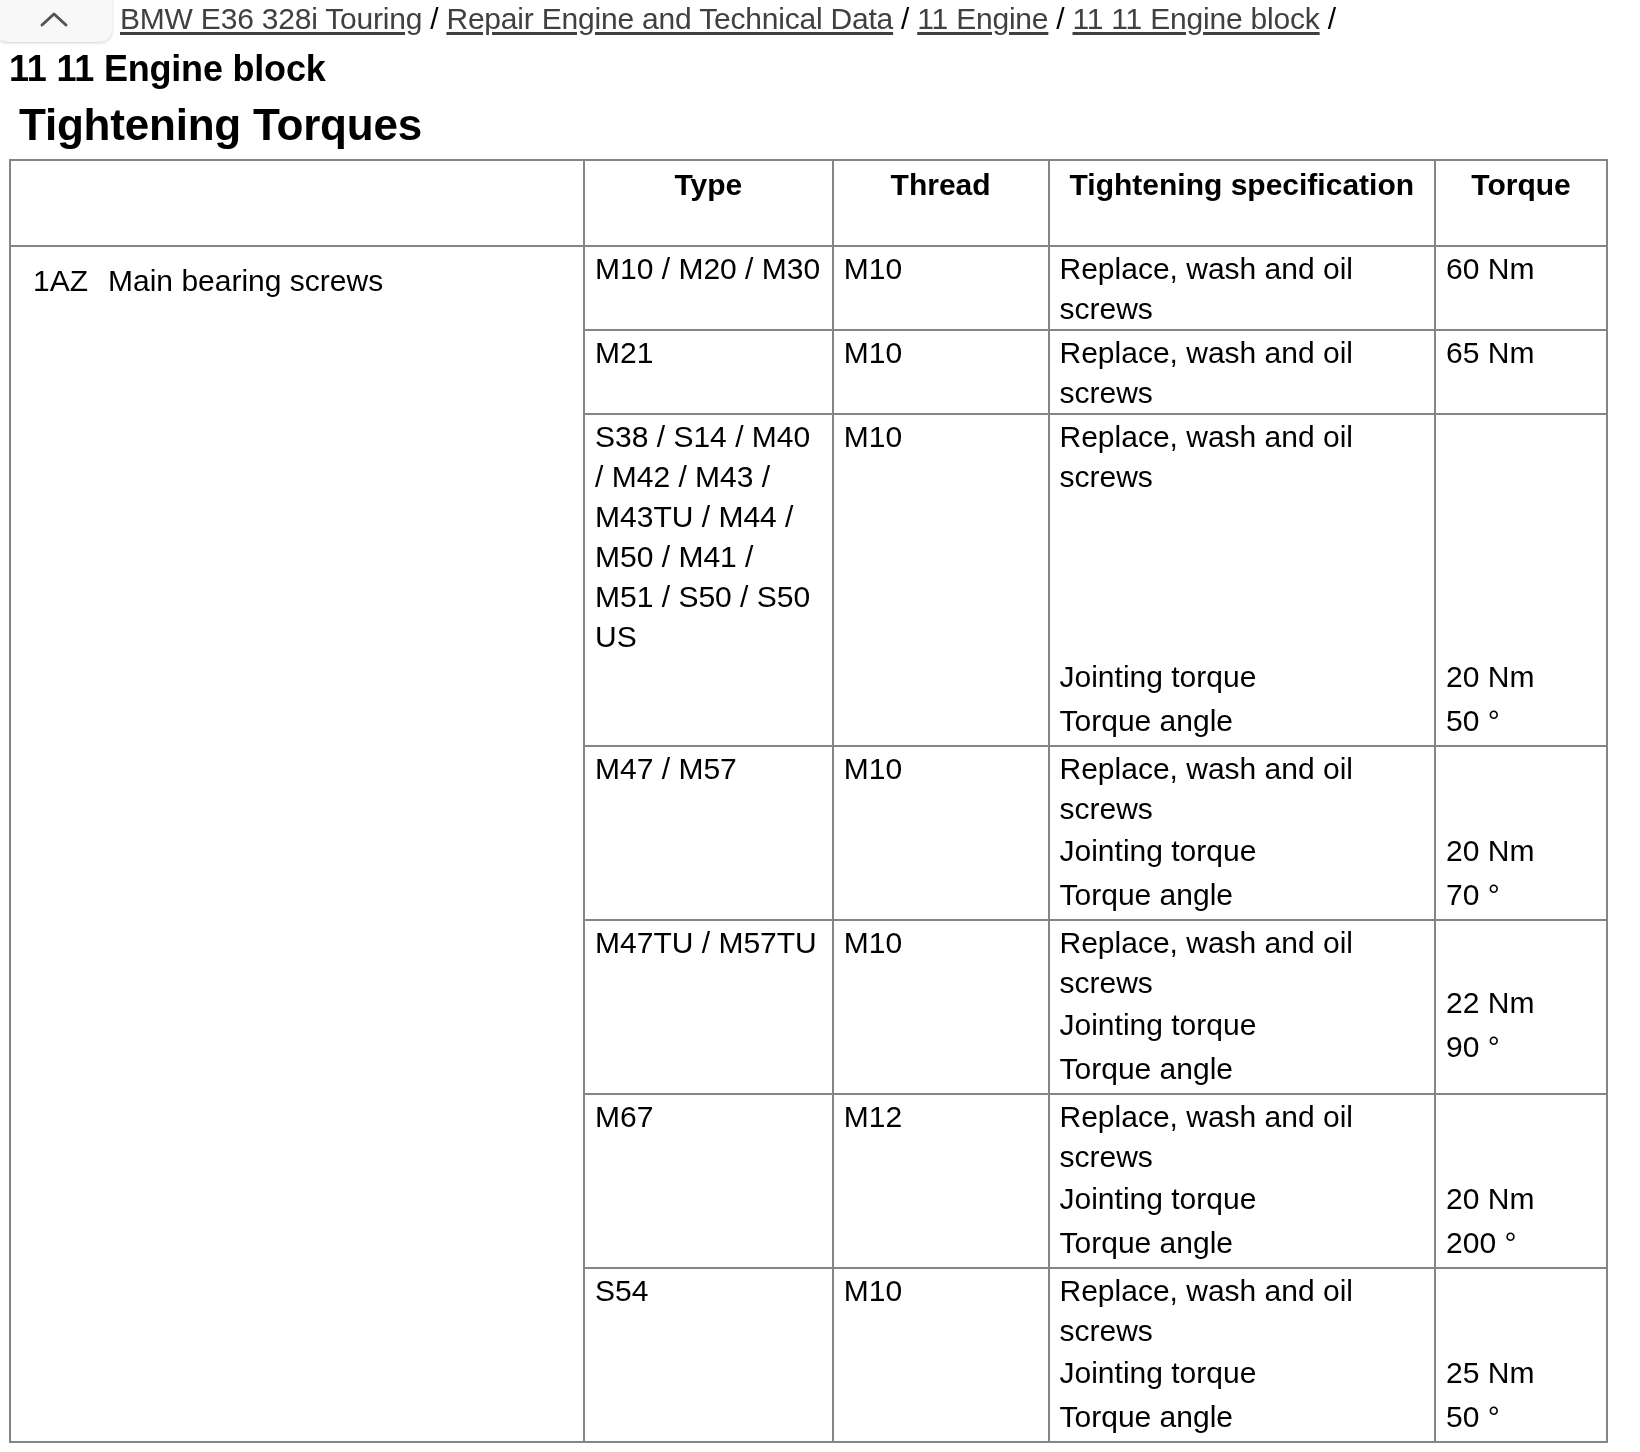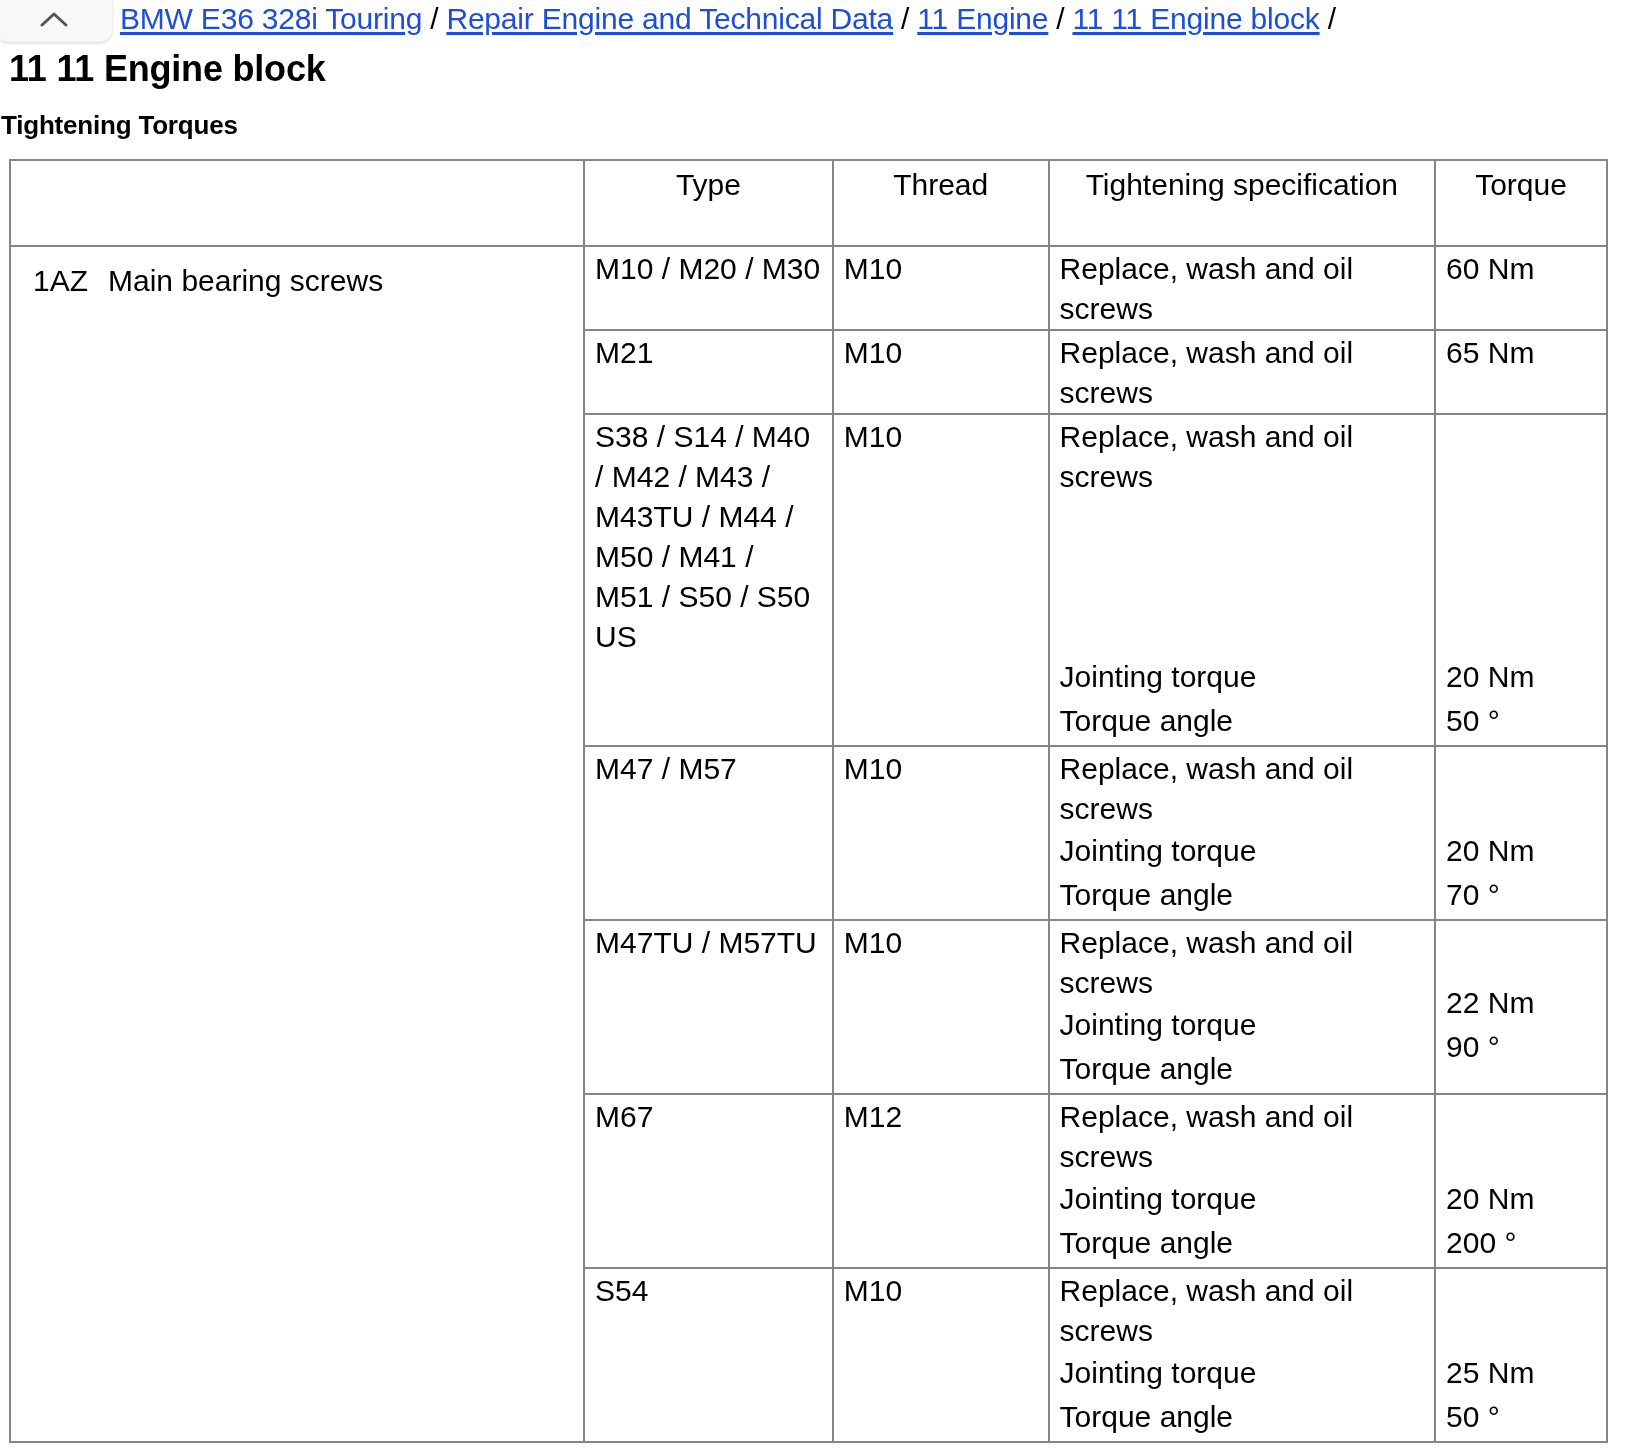--- a/index.html
+++ b/index.html
@@ -12,39 +12,39 @@
       position:absolute; left:-4px; top:-6px; width:116px; height:48px;
       background:#f8f8f8; border-radius:0 0 12px 12px;
       box-shadow:0 1px 3px rgba(0,0,0,0.18);
       display:flex; align-items:center; justify-content:center;
     }
     .up-btn svg { margin-top:2px; }
     .breadcrumb {
       position:absolute; left:120px; top:0px; font-size:30px; line-height:38px;
       white-space:nowrap; letter-spacing:-0.2px;
     }
-    .breadcrumb a { color:#1d4ed8; text-decoration:underline; text-underline-offset:3px; }
+    .breadcrumb a { color:#404040; text-decoration:underline; text-underline-offset:3px; }
     .breadcrumb .sep { color:#000; padding:0 8px; }
     h1.title {
       position:absolute; left:9px; top:46px; margin:0; font-size:36px; font-weight:bold;
       line-height:46px; letter-spacing:-0.2px;
     }
     h2.subtitle {
-      position:absolute; left:1px; top:102px; margin:0; font-size:26px; font-weight:bold;
+      position:absolute; left:19px; top:102px; margin:0; font-size:44px; font-weight:bold;
       line-height:46px; letter-spacing:-0.2px;
     }
     table.torques {
       position:absolute; left:9px; top:159px; width:1599px;
       border-collapse:collapse; font-size:30px; line-height:40px;
     }
     table.torques th, table.torques td {
       border:2px solid #858585; vertical-align:top; padding:2px 10px 0 10px;
       text-align:left;
     }
-    table.torques th { text-align:center; font-weight:normal; padding-top:4px; height:80px; }
+    table.torques th { text-align:center; font-weight:bold; padding-top:4px; height:80px; }
     table.torques td.part { padding:14px 0 0 22px; }
     td.part .code { margin-right:20px; }
     .sp { display:block; }
     col.c1 { width:575px; } col.c2 { width:249px; } col.c3 { width:216px; }
     col.c4 { width:387px; } col.c5 { width:172px; }
   </style>
 </head>
 <body>
 
 <div class="topbar">

